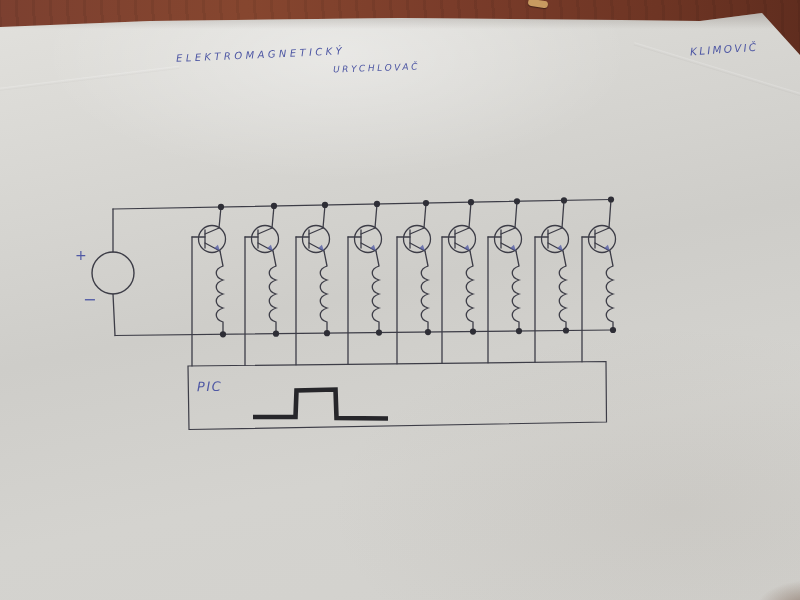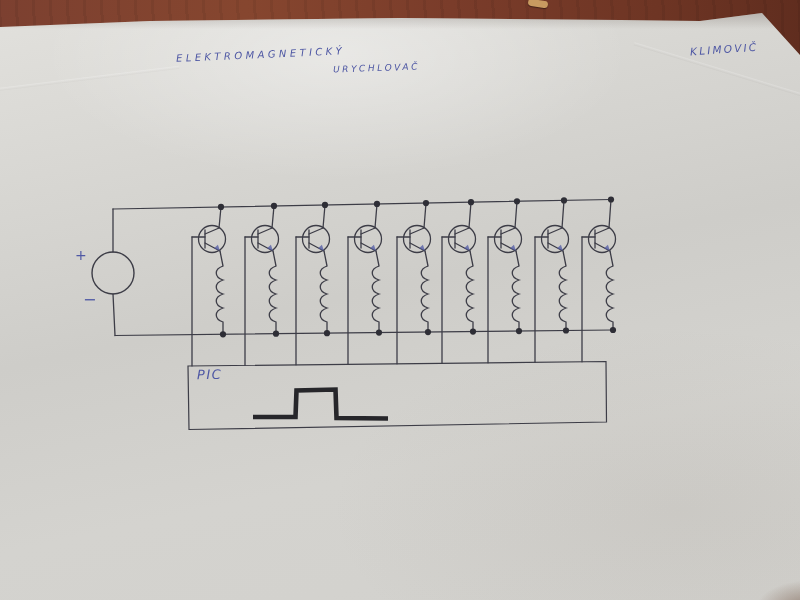--- a/index.html
+++ b/index.html
@@ -190,15 +190,15 @@
         </g>
         <polygon points="188,366 606,361.5 606.5,422 189,429.5" fill="none" stroke="#3d3d47" stroke-width="1.2"></polygon>
         <polyline points="253,417 295.5,417 296.5,390.5 335.5,389.5 336.5,418 388,418.5" fill="none" stroke="#26262a" stroke-width="4.6" stroke-linejoin="miter"></polyline>
       </svg>
 
     <div class="pen title1" style="color: rgb(79, 88, 164);">ELEKTROMAGNETICKÝ</div>
     <div class="pen title2" style="color: rgb(79, 88, 164);">URYCHLOVAČ</div>
     <div class="pen author" style="color: rgb(79, 88, 164);">KLIMOVIČ</div>
     <div class="pen plus" style="color: rgb(79, 88, 164);">+</div>
     <div class="pen minus" style="color: rgb(79, 88, 164);">−</div>
-    <div class="pen piclbl" style="color: rgb(79, 88, 164);">PIC</div>
+    <div class="pen piclbl" style="color: rgb(79, 88, 164); margin-top: 12px;">PIC</div>
   </div>
 </div>
 
 </body></html>

